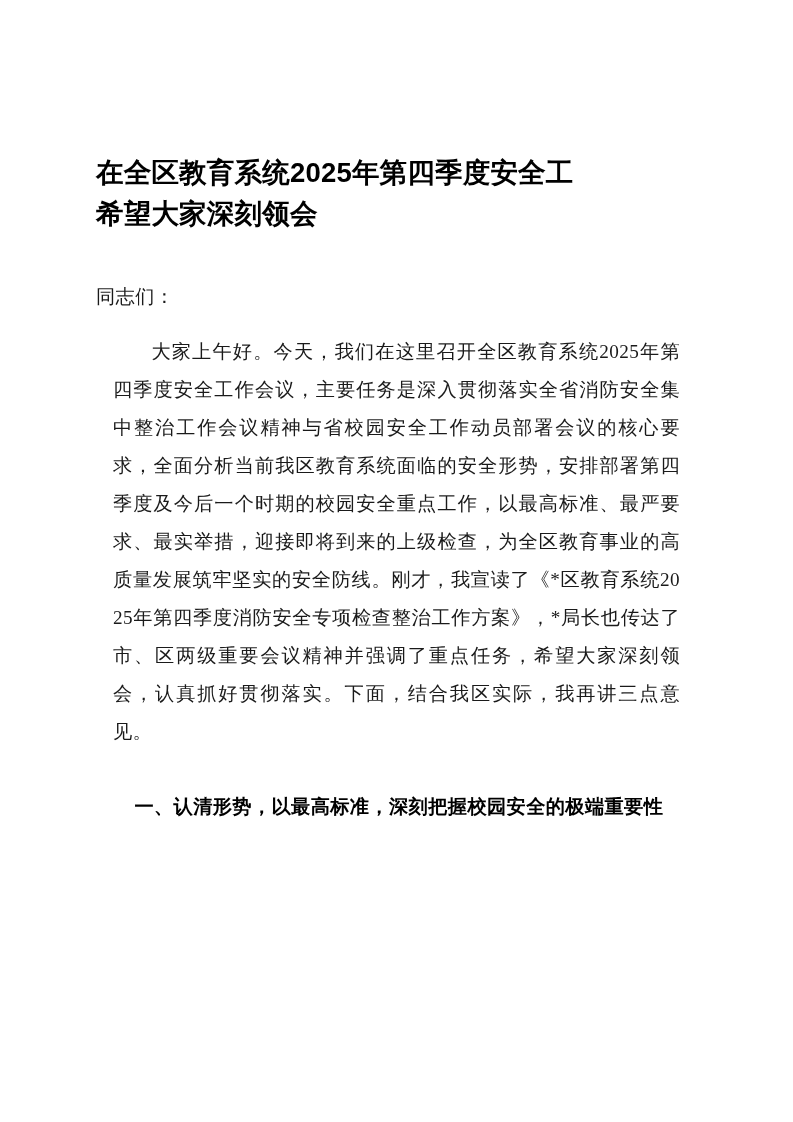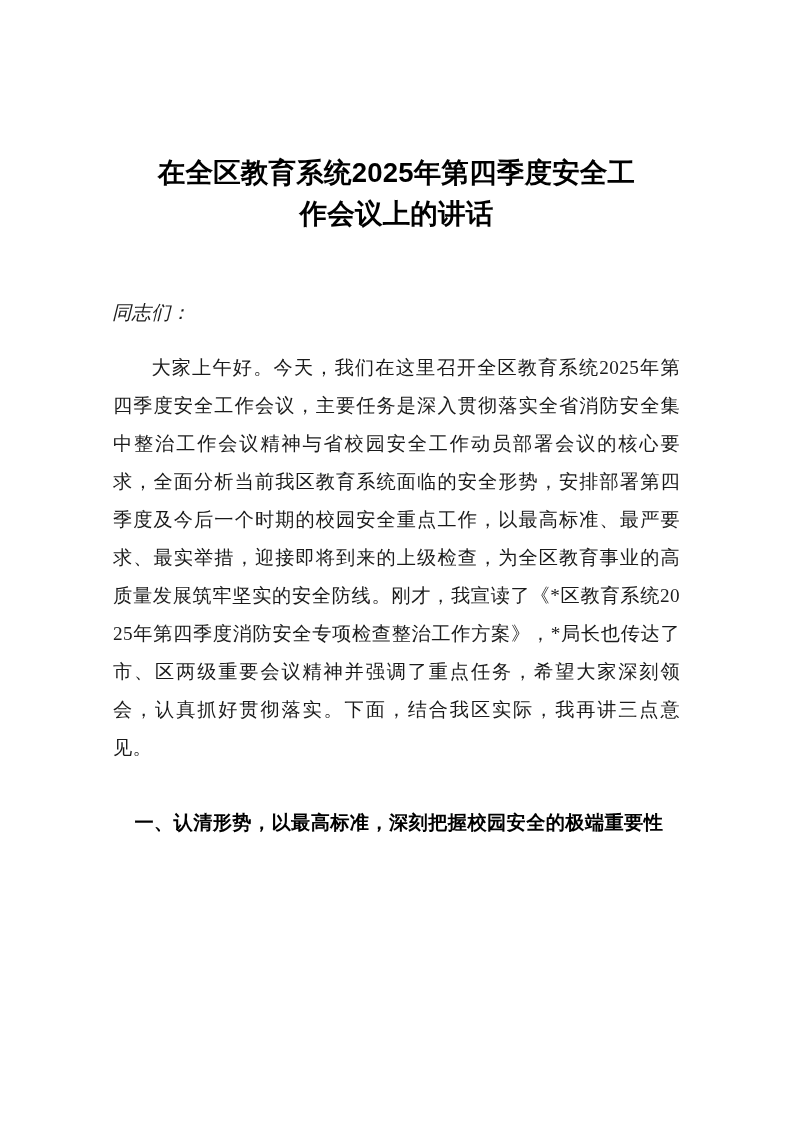--- a/index.html
+++ b/index.html
@@ -24,37 +24,36 @@
     width: 601px;
   }
 
   
   .doc-title {
     font-family: "Liberation Sans", "DejaVu Sans", sans-serif;
     font-weight: bold;
     font-size: 27.5px;
     line-height: 41px;
     color: #000000;
-    text-align: center;
+    text-align: left;
     margin: 0;
     padding-top: 152px;
     letter-spacing: 0.2px;
   }
 
   
   .salutation {
     font-family: "Liberation Serif", "DejaVu Serif", serif;
     font-size: 19.2px;
     line-height: 38px;
     color: #1a1a1a;
-    margin: 16px;
+    margin: 0;
     padding-top: 44px;
     text-align: left;
     letter-spacing: 0.4px;
-    font-style: italic;
   }
 
   .para {
     font-family: "Liberation Serif", "DejaVu Serif", serif;
     font-size: 19.2px;
     line-height: 38px;
     color: #1a1a1a;
     margin: 17px;
     text-indent: 2em;
     text-align: justify;
@@ -87,21 +86,21 @@
   }
 </style>
 </head>
 <body>
 
 <div class="page">
   <div class="content">
 
     <h1 class="doc-title">
       <span>在全区教育系统2025年第四季度安全工</span><br>
-      <span>作会议上的讲话</span>
+      <span>希望大家深刻领会</span>
     </h1>
 
     <p class="salutation">同志们：</p>
 
     <p class="para first-body">大家上午好。今天，我们在这里召开全区教育系统2025年第四季度安全工作会议，主要任务是深入贯彻落实全省消防安全集中整治工作会议精神与省校园安全工作动员部署会议的核心要求，全面分析当前我区教育系统面临的安全形势，安排部署第四季度及今后一个时期的校园安全重点工作，以最高标准、最严要求、最实举措，迎接即将到来的上级检查，为全区教育事业的高质量发展筑牢坚实的安全防线。刚才，我宣读了《*区教育系统2025年第四季度消防安全专项检查整治工作方案》，*局长也传达了市、区两级重要会议精神并强调了重点任务，希望大家深刻领会，认真抓好贯彻落实。下面，结合我区实际，我再讲三点意见。</p>
 
     <p class="section-heading">一、认清形势，以最高标准，深刻把握校园安全的极端重要性</p>
 
 
   </div>

